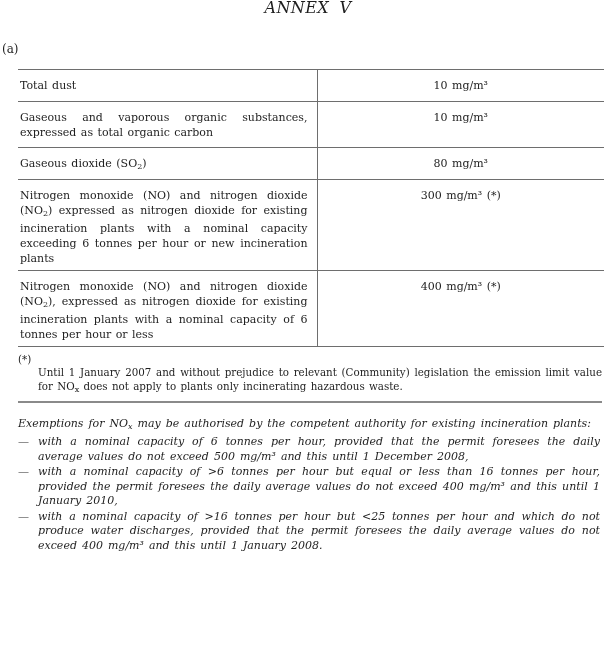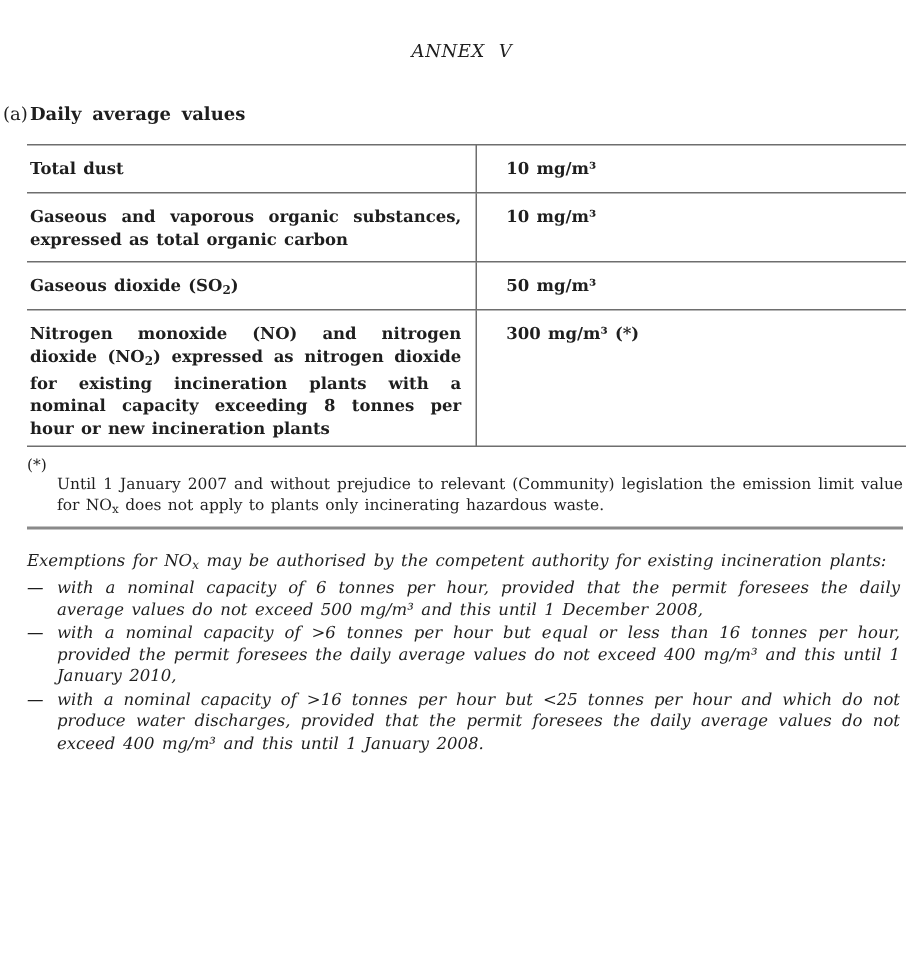--- a/index.html
+++ b/index.html
@@ -6,24 +6,24 @@
   html, body {
     width: 616px; height: 649px;
     background: #ffffff;
     overflow: hidden;
     font-family: "DejaVu Serif", "Liberation Serif", serif;
     color: #1e1e1e;
   }
   .page { width: 616px; height: 649px; position: relative; }
 
   .annex-title {
-    margin-top: 27px;
+    margin-top: 0;
     text-align: center;
     font-style: italic;
-    font-size: 12px;
+    font-size: 16px;
     line-height: 15px;
     letter-spacing: 0.4px;
     word-spacing: 5px;
   }
   .doc-title {
     margin-top: 17px;
     text-align: center;
     font-weight: bold;
     font-size: 12px;
     line-height: 15px;
@@ -52,28 +52,26 @@
     border-top: 1px solid #6e6e6e;
     border-bottom: 1px solid #6e6e6e;
     vertical-align: top;
   }
   td.sub-cell {
     width: 299px;
     padding: 8px 9px 4px 2px;
     text-align: justify;
     border-right: 1px solid #6e6e6e;
     word-spacing: 1px;
-    font-weight: bold;
   }
   td.val-cell {
     width: 287px;
     padding: 8px 20px;
-    text-align: left;
+    text-align: center;
     word-spacing: 1px;
-    font-weight: bold;
   }
   .subscript { font-size: 8px; vertical-align: -2px; }
 
   .footnote {
     margin-top: 5px;
     margin-left: 18px;
     width: 584px;
     font-size: 10.3px;
     line-height: 14px;
     display: flex;
@@ -111,40 +109,43 @@
 </head>
 <body>
 
 <div class="page">
 
   <div class="annex-title">ANNEX V</div>
 
 
   <div class="section-heading">
     <span class="label">(a)</span>
-    <span class="title">Daily average values</span>
   </div>
 
   <table class="emissions">
     <tbody>
       <tr>
         <td class="sub-cell"><span>Total dust</span><span class="subscript"></span><span></span></td>
         <td class="val-cell">10 mg/m³</td>
       </tr>
       <tr>
         <td class="sub-cell"><span>Gaseous and vaporous organic substances, expressed as total organic carbon</span><span class="subscript"></span><span></span></td>
         <td class="val-cell">10 mg/m³</td>
       </tr>
       <tr>
         <td class="sub-cell"><span>Gaseous dioxide (SO</span><span class="subscript">2</span><span>)</span></td>
-        <td class="val-cell">50 mg/m³</td>
+        <td class="val-cell">80 mg/m³</td>
       </tr>
       <tr>
-        <td class="sub-cell"><span>Nitrogen monoxide (NO) and nitrogen dioxide (NO</span><span class="subscript">2</span><span>) expressed as nitrogen dioxide for existing incineration plants with a nominal capacity exceeding 8 tonnes per hour or new incineration plants</span></td>
+        <td class="sub-cell"><span>Nitrogen monoxide (NO) and nitrogen dioxide (NO</span><span class="subscript">2</span><span>) expressed as nitrogen dioxide for existing incineration plants with a nominal capacity exceeding 6 tonnes per hour or new incineration plants</span></td>
         <td class="val-cell">300 mg/m³ (*)</td>
+      </tr>
+      <tr>
+        <td class="sub-cell"><span>Nitrogen monoxide (NO) and nitrogen dioxide (NO</span><span class="subscript">2</span><span>), expressed as nitrogen dioxide for existing incineration plants with a nominal capacity of 6 tonnes per hour or less</span></td>
+        <td class="val-cell">400 mg/m³ (*)</td>
       </tr>
     </tbody>
   </table>
 
   <div class="footnote">
     <span class="marker">(*)</span>
     <span class="fn-text"><span>Until 1 January 2007 and without prejudice to relevant (Community) legislation the emission limit value for NO</span><span class="subscript">x</span><span> does not apply to plants only incinerating hazardous waste.</span></span>
   </div>
 
   <div class="separator-rule"></div>

